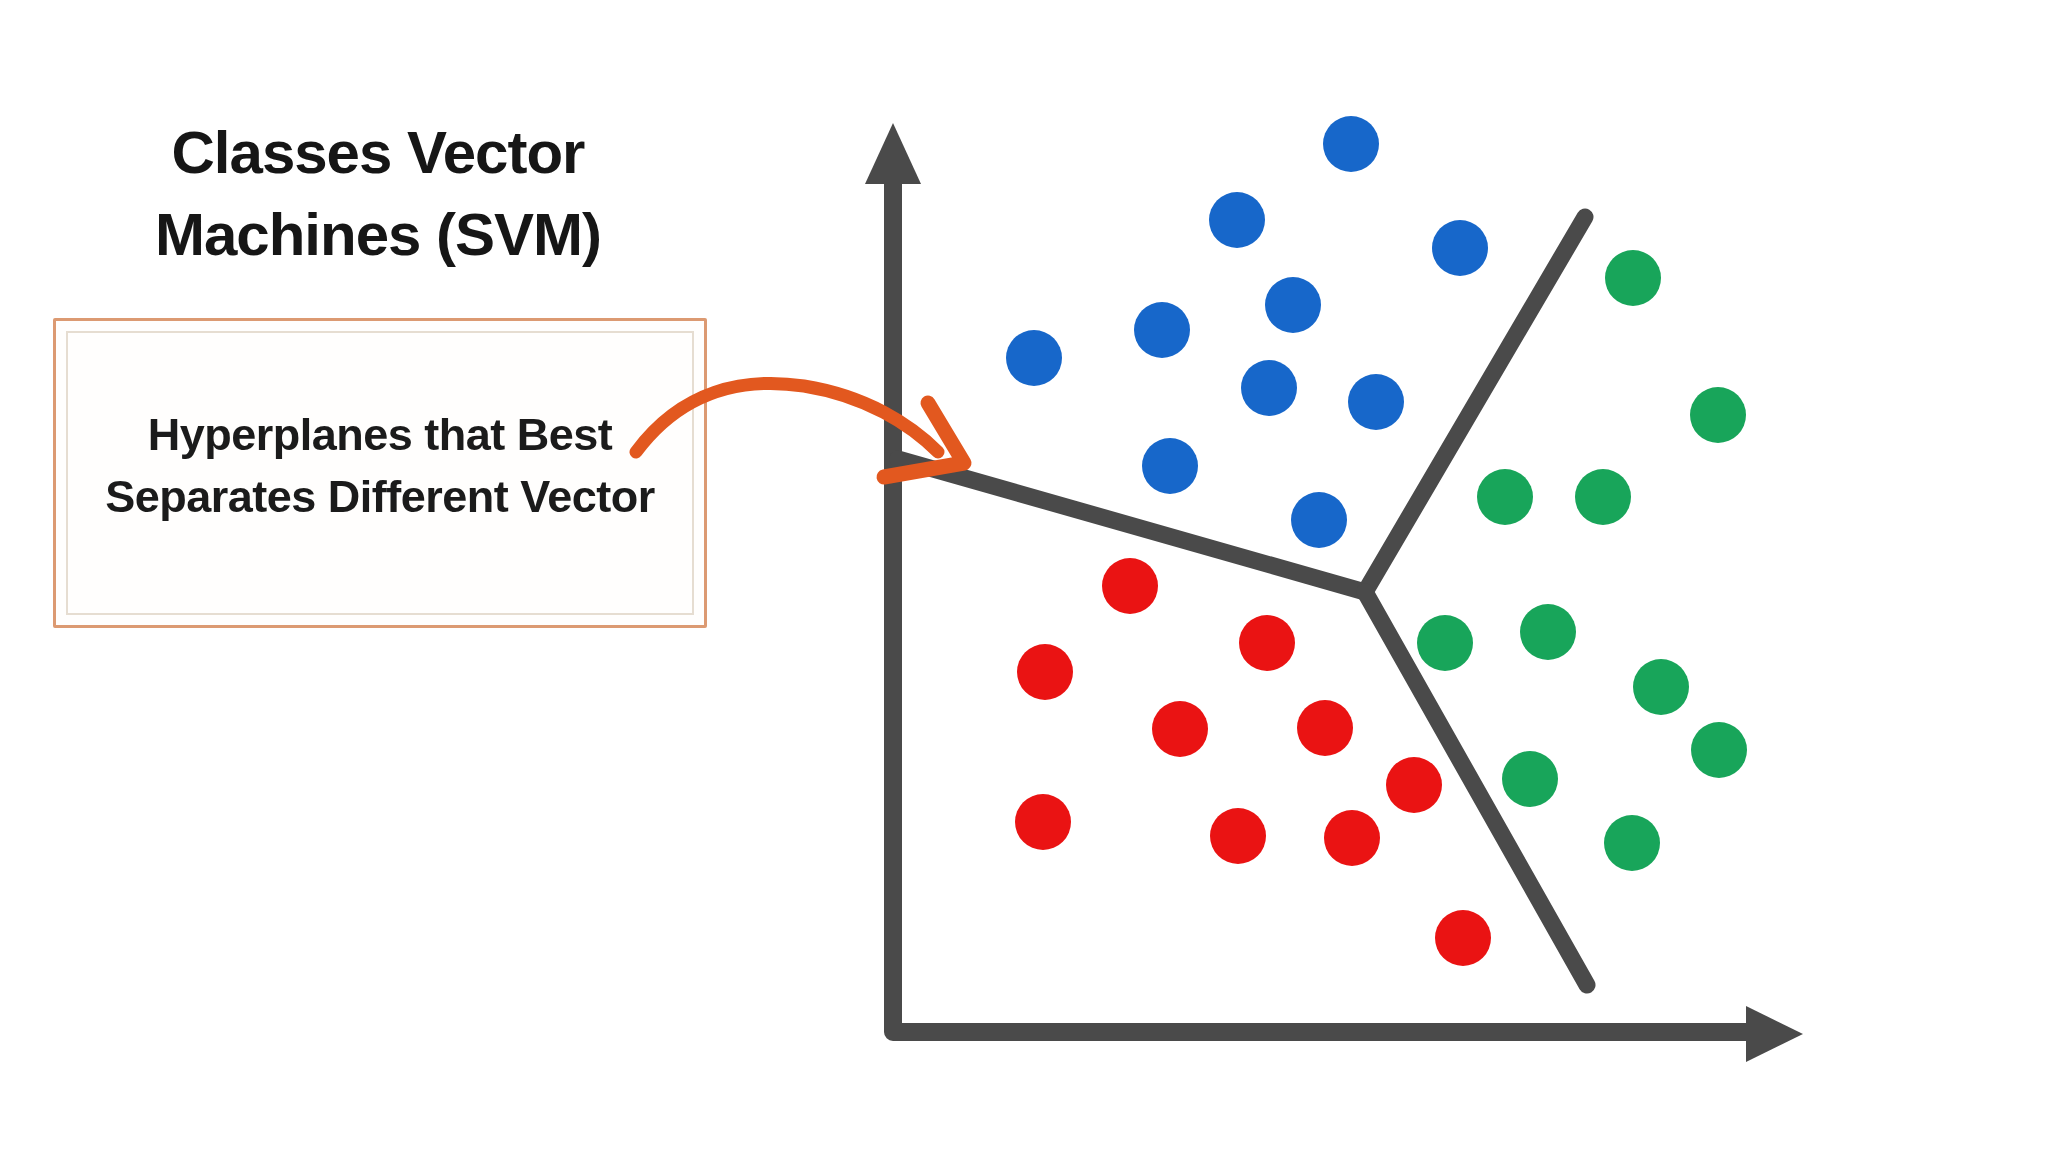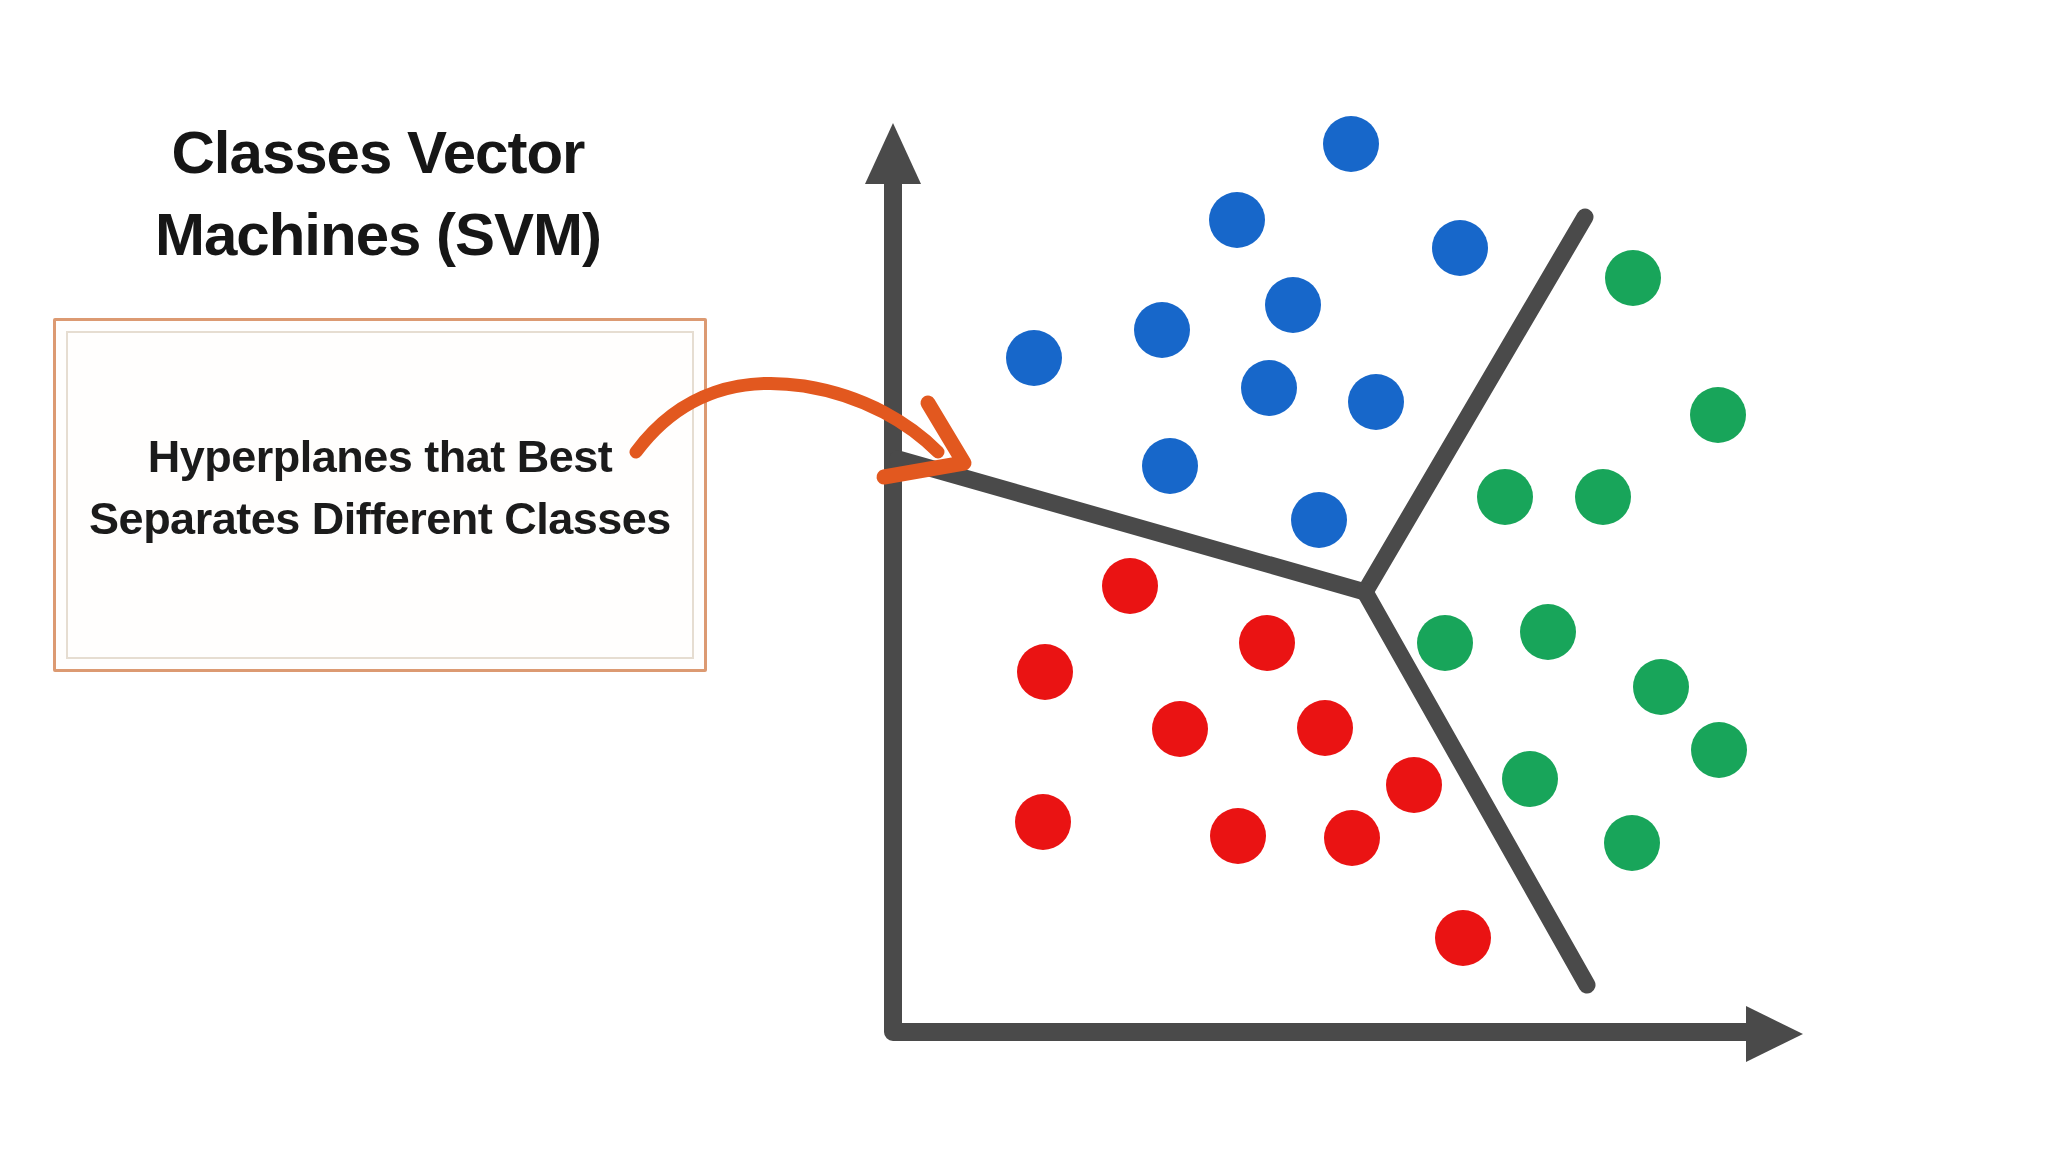--- a/index.html
+++ b/index.html
@@ -24,21 +24,21 @@
     line-height: 82px;
     font-weight: 700;
     color: #161616;
     letter-spacing: -1px;
   }
   .callout {
     position: absolute;
     left: 53px;
     top: 318px;
     width: 654px;
-    height: 354px;
+    height: 310px;
     border: 3px solid #dc9a72;
     border-radius: 2px;
     box-sizing: border-box;
     background: #fffefd;
   }
   .callout-inner {
     position: absolute;
     inset: 10px;
     border: 2px solid #e6ddd1;
     display: flex;
@@ -67,21 +67,21 @@
 
 <div class="title">
   <div>Classes Vector</div>
   <div>Machines (SVM)</div>
 </div>
 
 <div class="callout" style="border-color: rgb(220, 154, 114);">
   <div class="callout-inner" style="border-color: rgb(230, 221, 209);">
     <div class="callout-text">
       <div>Hyperplanes that Best</div>
-      <div>Separates Different Classes</div>
+      <div>Separates Different Vector</div>
     </div>
   </div>
 </div>
 
 <svg class="plot-svg" viewBox="0 0 2048 1152" xmlns="http://www.w3.org/2000/svg">
     <path d="M 893 180 L 893 1032 L 1750 1032" stroke="#4a4a4a" stroke-width="18" fill="none" stroke-linejoin="round" stroke-linecap="butt"></path>
     <polygon points="893,123 865,184 921,184" fill="#4a4a4a"></polygon>
     <polygon points="1803,1034 1746,1006 1746,1062" fill="#4a4a4a"></polygon>
     <line x1="898" y1="459" x2="1365" y2="592" stroke="#4a4a4a" stroke-width="17" stroke-linecap="round"></line>
     <line x1="1585" y1="217" x2="1365" y2="592" stroke="#4a4a4a" stroke-width="17" stroke-linecap="round"></line>

